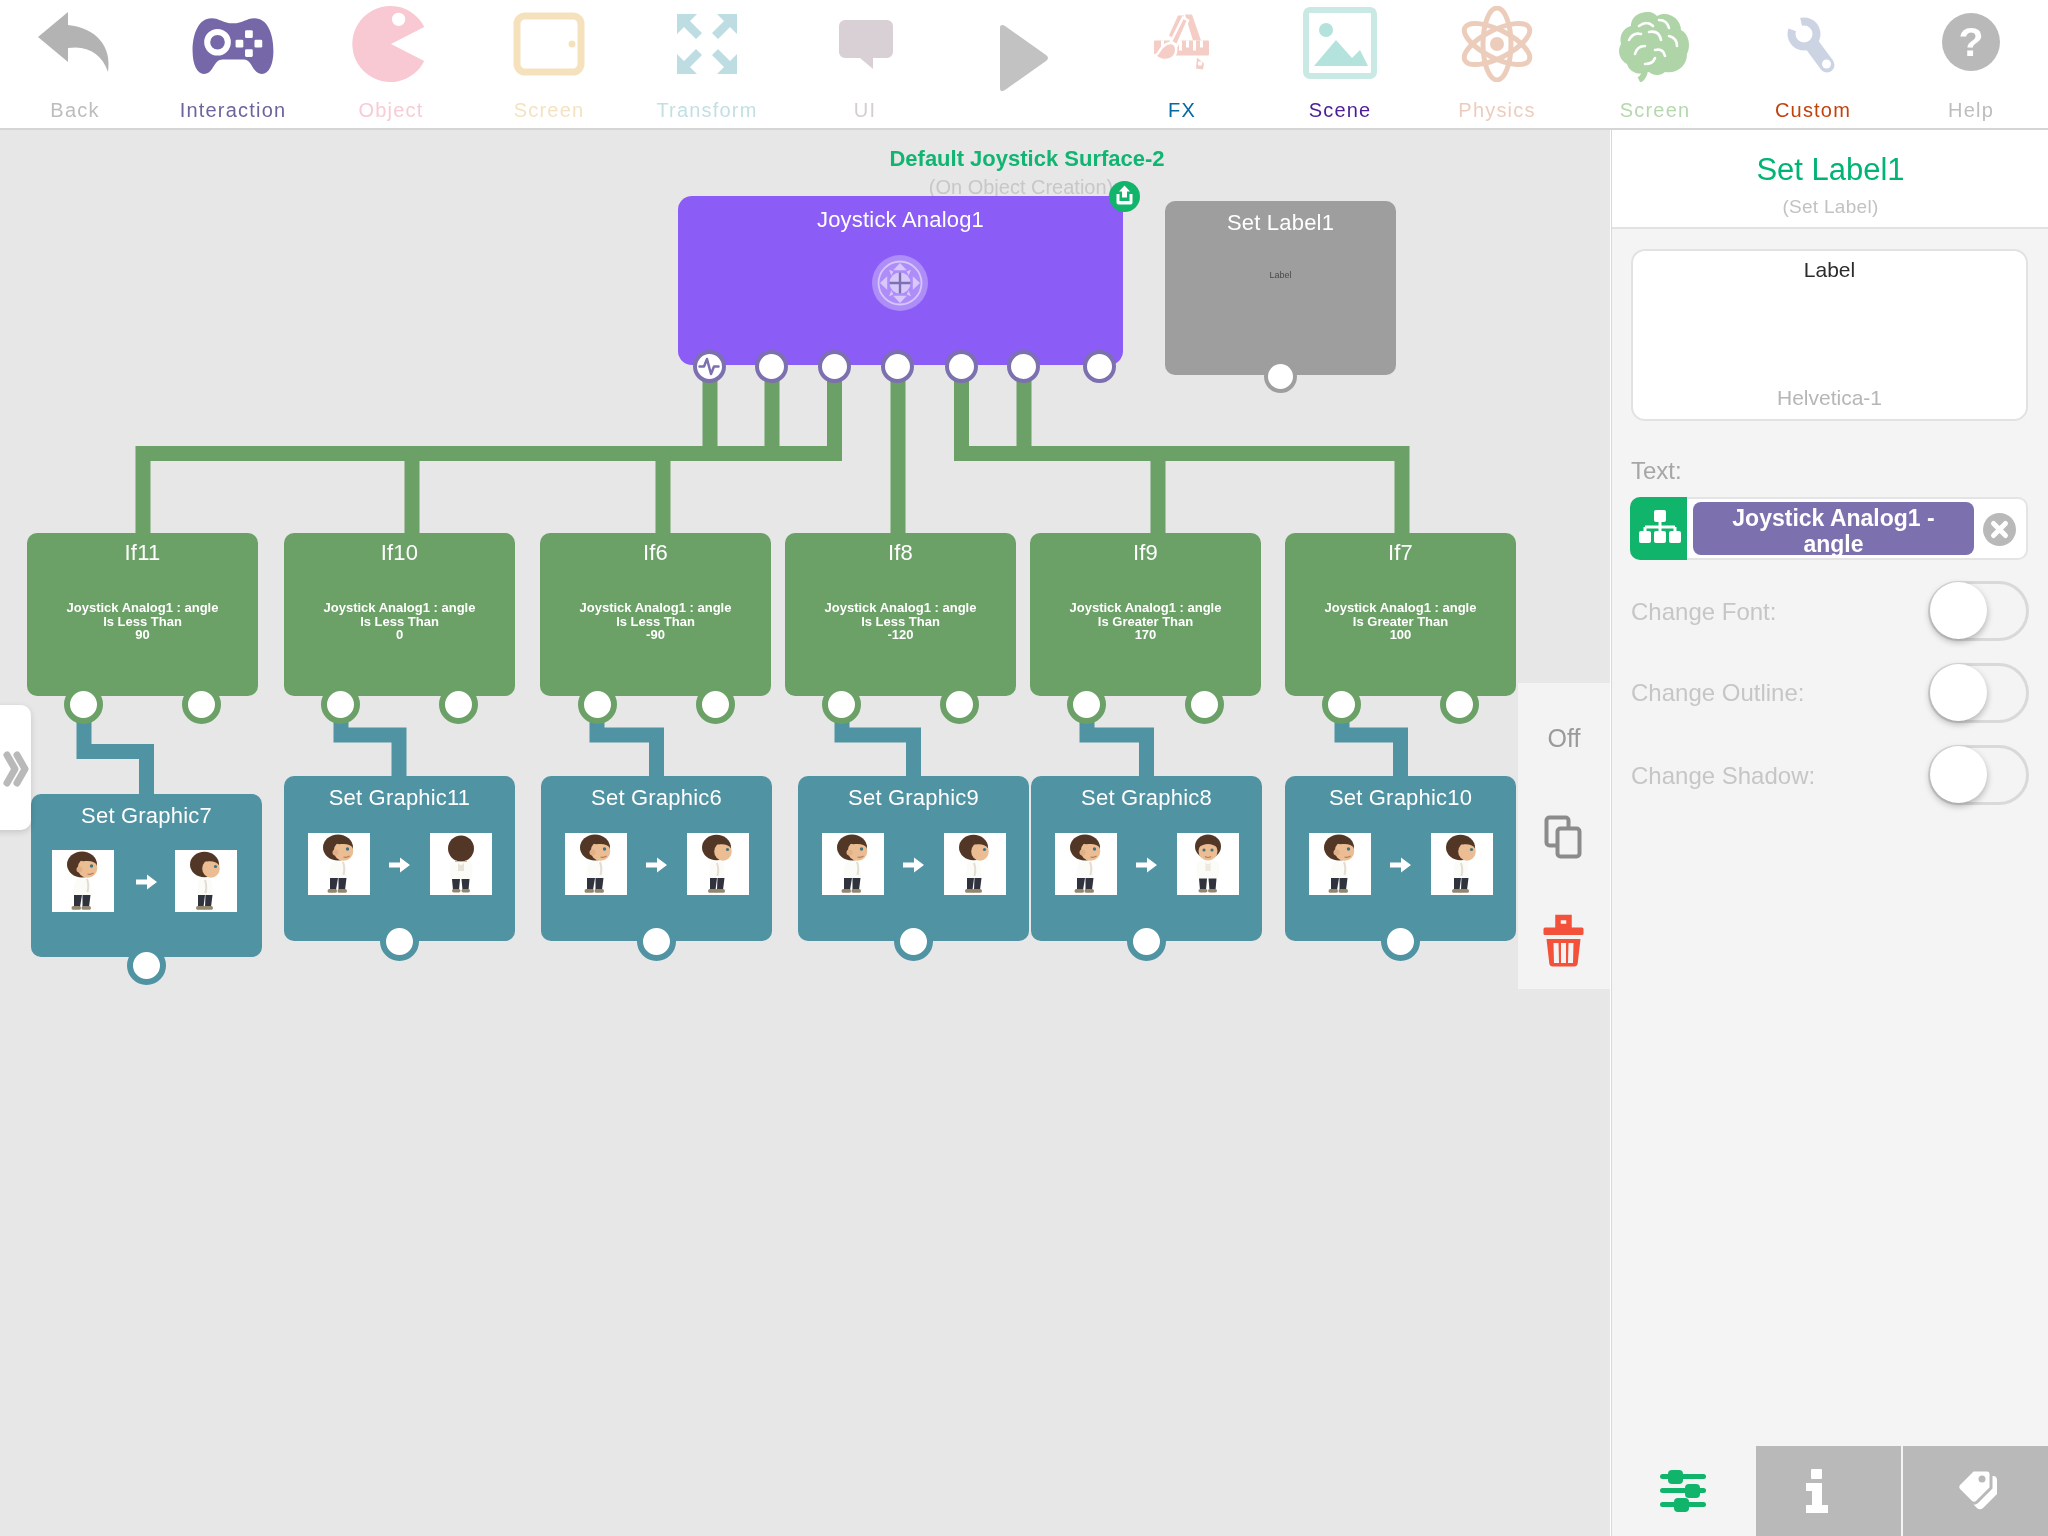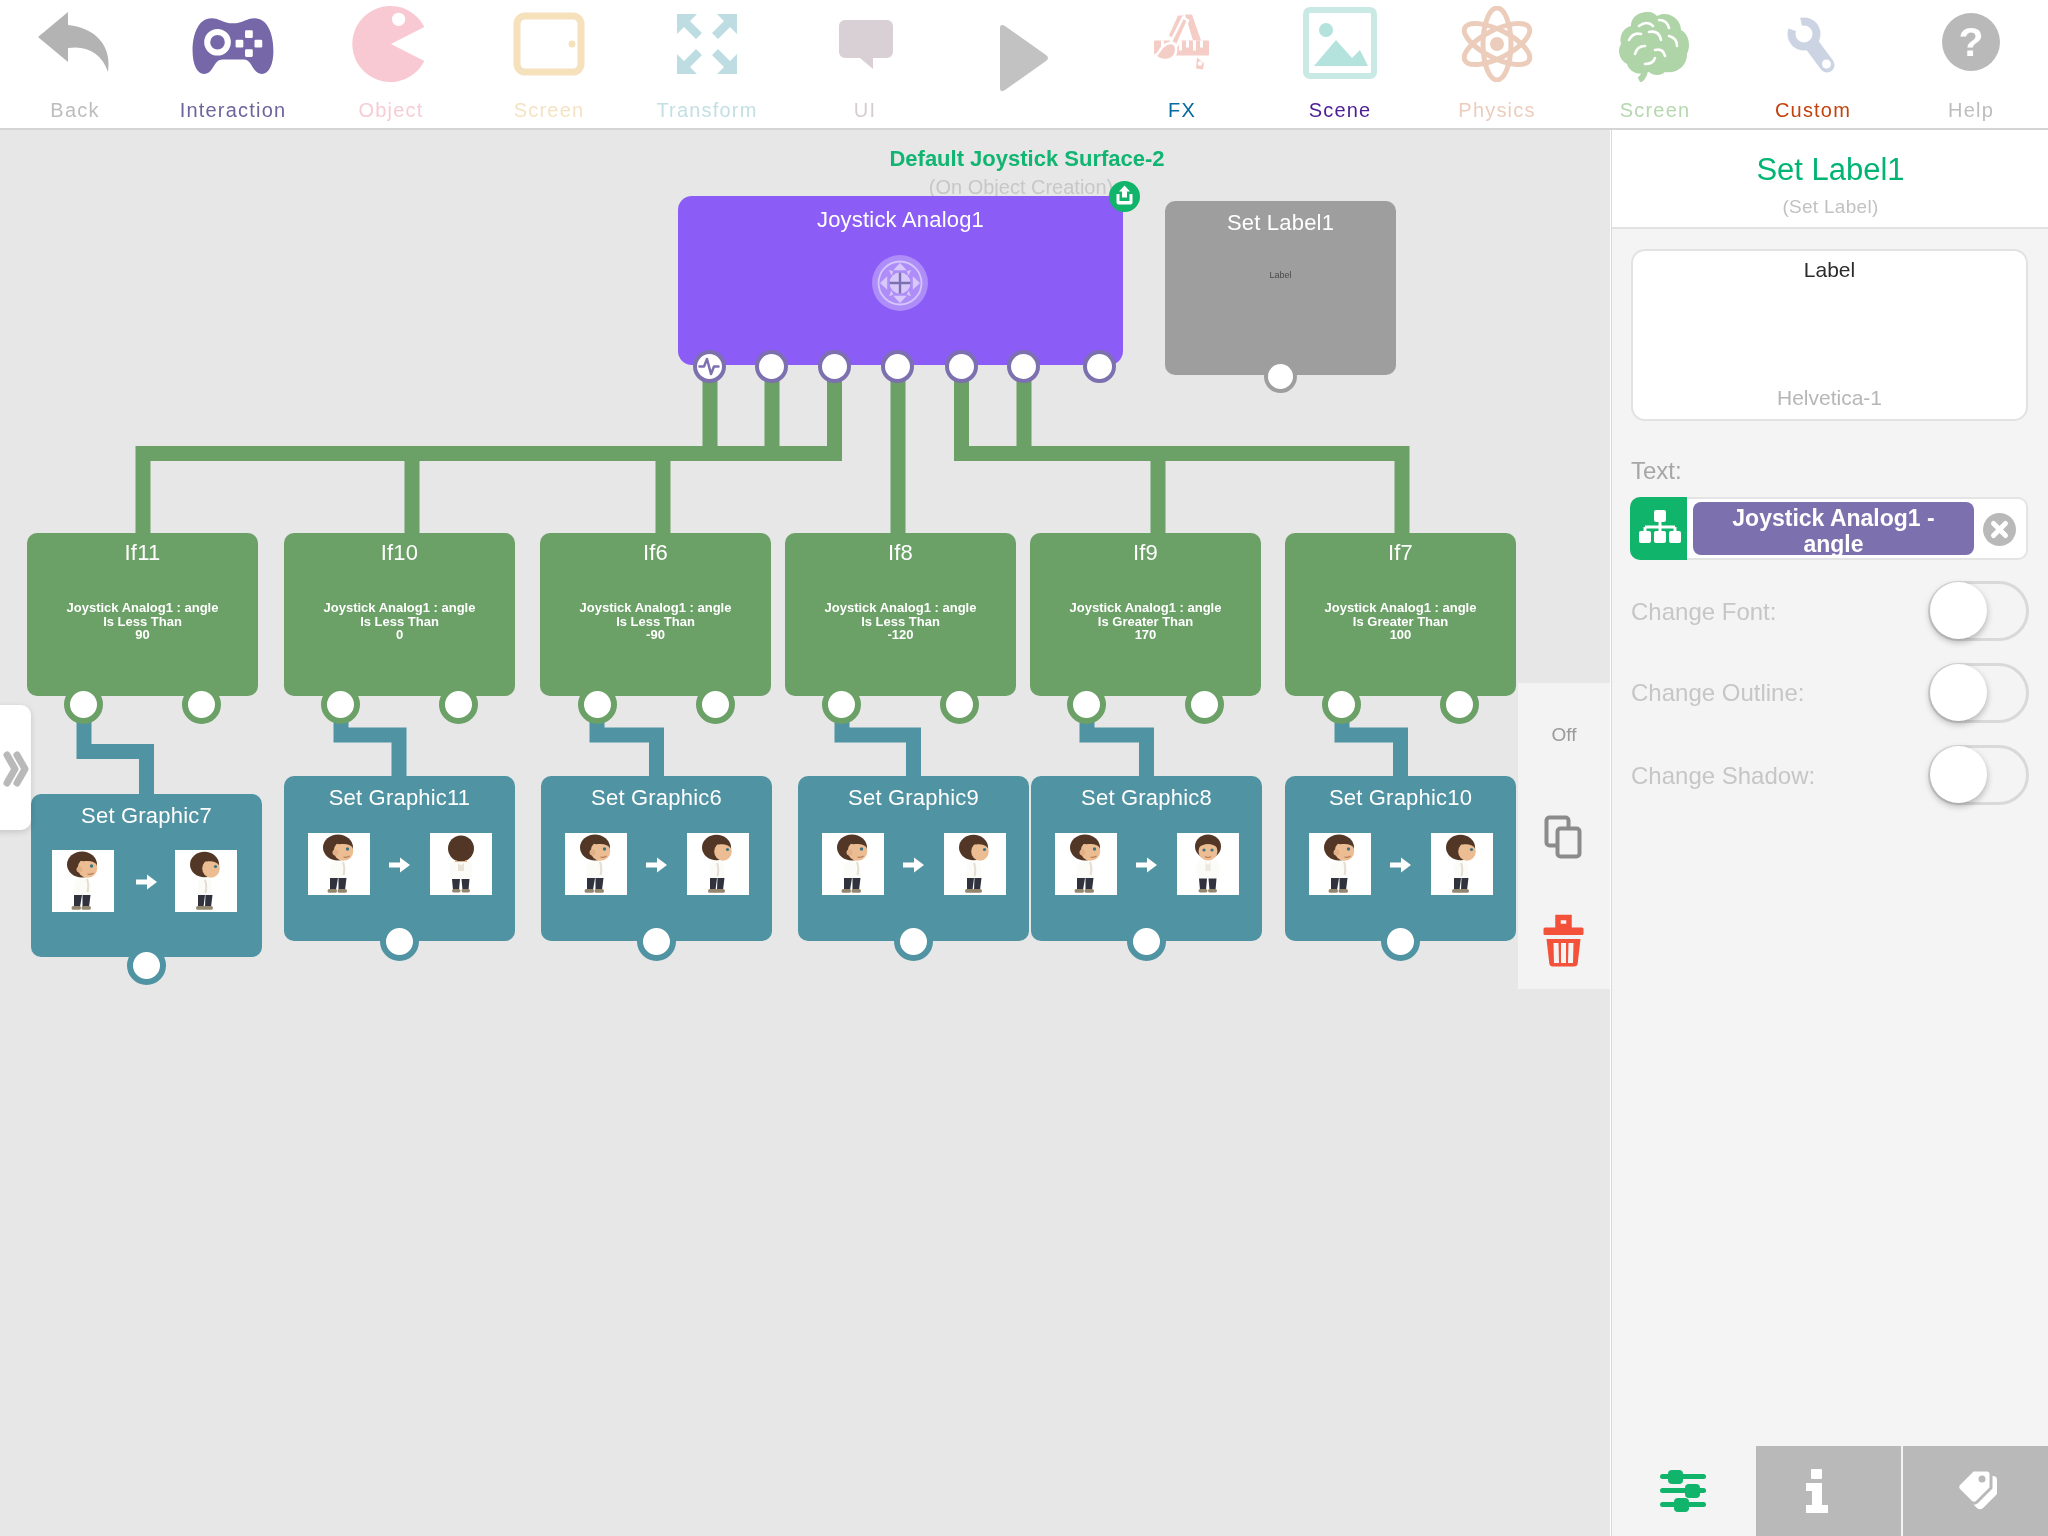--- a/index.html
+++ b/index.html
@@ -435,21 +435,21 @@
 
     <div class="ti" style="left:1891px">
       <svg width="76" height="76" viewBox="0 0 76 76" style="margin-top:6px">
         <circle cx="38" cy="36" r="29" fill="#b9b9b9"></circle>
         <text x="38" y="50" text-anchor="middle" font-size="41" font-weight="bold" fill="#fff" font-family="Liberation Sans, sans-serif">?</text>
       </svg>
       <div class="lb" style="color:#bdbdbd">Help</div>
     </div>
   </div>
   <div id="actionpanel">
-    <div style="position:absolute;left:0;width:92px;top:41px;text-align:center;color:#9a9a9a;font-size:19px">Off</div>
+    <div style="position:absolute;left:0;width:92px;top:41px;text-align:center;color:#9a9a9a;font-size:25px">Off</div>
     <svg width="40" height="46" viewBox="0 0 40 46" style="position:absolute;left:26px;top:132px">
       <rect x="2.5" y="2.5" width="22" height="28" rx="3" fill="#f3f3f3" stroke="#8b8b8b" stroke-width="4"></rect>
       <rect x="13.5" y="13.5" width="22" height="28" rx="3" fill="#f3f3f3" stroke="#8b8b8b" stroke-width="4"></rect>
     </svg>
     <svg width="41" height="53" viewBox="0 0 41 53" style="position:absolute;left:25px;top:231px">
       <g fill="#f4513a">
         <rect x="15" y="3.5" width="11" height="9" fill="none" stroke="#f4513a" stroke-width="5.5"></rect>
         <rect x="0.5" y="13.5" width="40" height="7.5" rx="1.5"></rect>
         <path d="M3.5 25 h34 l-2.8 24.5 a3.5 3.5 0 0 1 -3.5 3 h-21.4 a3.5 3.5 0 0 1 -3.5 -3 Z"></path>
       </g>

